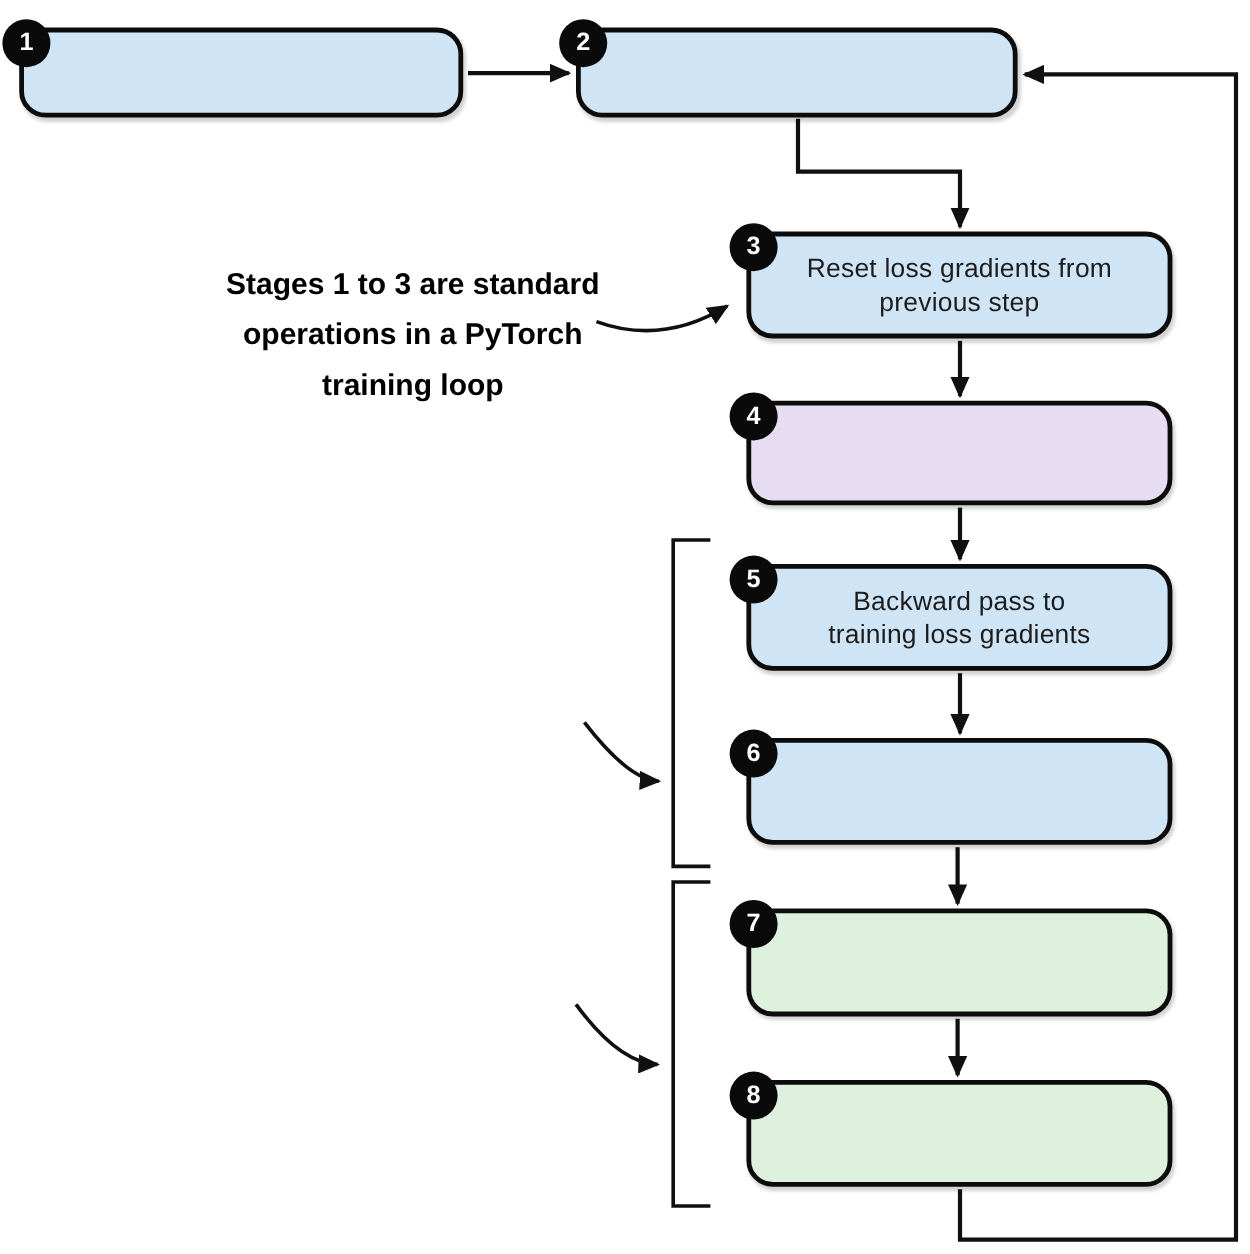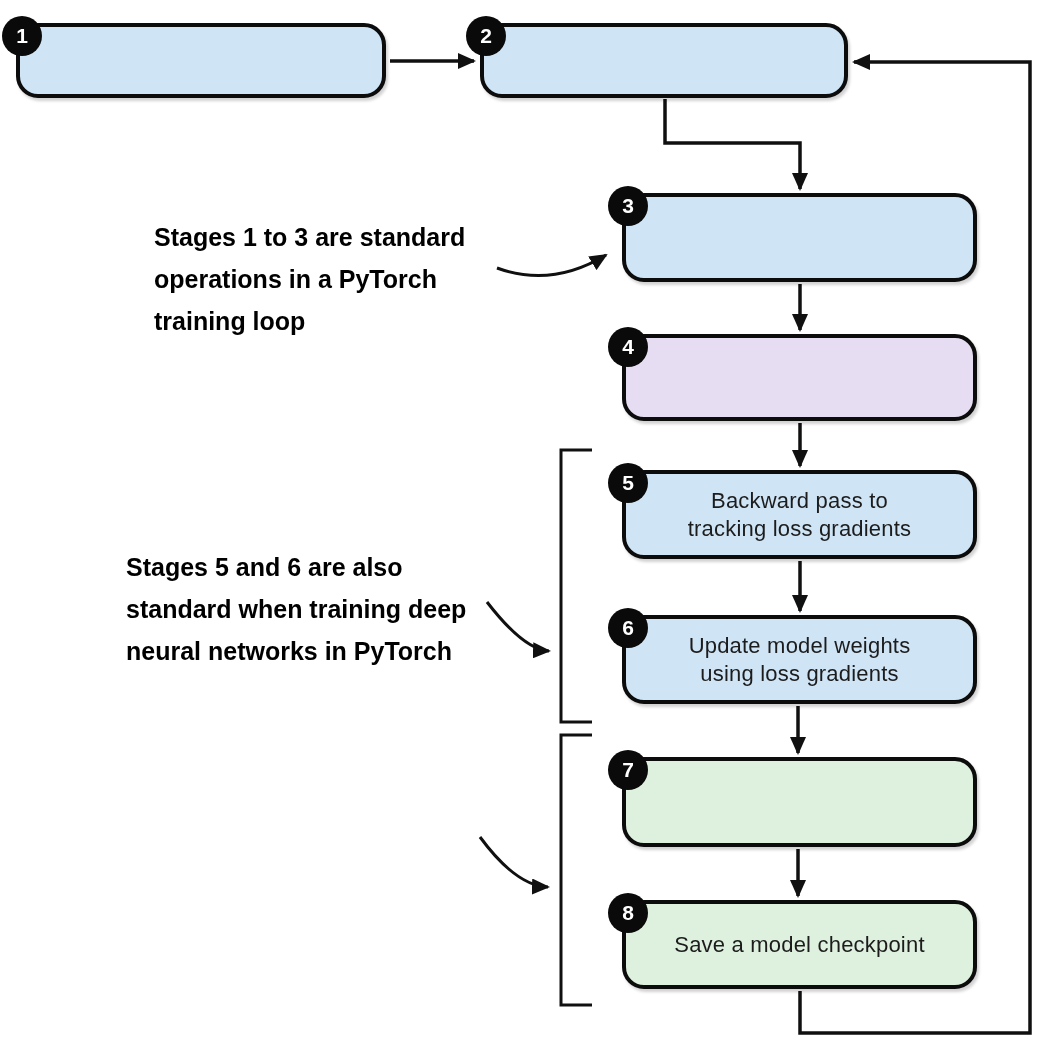--- a/index.html
+++ b/index.html
@@ -47,21 +47,21 @@
   .n3{left:622px; top:193px; width:355px; height:89px;}
   .n4{left:622px; top:334px; width:355px; height:87px;}
   .n5{left:622px; top:470px; width:355px; height:89px;}
   .n6{left:622px; top:615px; width:355px; height:89px;}
   .n7{left:622px; top:757px; width:355px; height:90px;}
   .n8{left:622px; top:900px; width:355px; height:89px;}
   
   .annot{
     position:absolute;
     width:380px;
-    text-align:left;
+    text-align:center;
     font-weight:bold;
     font-size:25px;
     line-height:42px;
     color:#000000;
     white-space:pre-line;
     z-index:2;
   }
   .a1{left:154px; top:216px;}
   .a2{left:126px; top:546px;}
   .a3{left:146px; top:769px;}
@@ -116,47 +116,43 @@
   <div class="fc-node n1" style="background: rgb(207, 228, 245);">
     <span class="fc-badge">1</span>
   </div>
 
   <div class="fc-node n2" style="background: rgb(207, 228, 245);">
     <span class="fc-badge">2</span>
   </div>
 
   <div class="fc-node n3" style="background: rgb(207, 228, 245);">
     <span class="fc-badge">3</span>
+    <span class="fc-label">Reset loss gradients from
+previous step</span>
   </div>
 
   <div class="fc-node n4" style="background: rgb(231, 221, 243);">
     <span class="fc-badge">4</span>
   </div>
 
   <div class="fc-node n5" style="background: rgb(207, 228, 245);">
     <span class="fc-badge">5</span>
     <span class="fc-label">Backward pass to
-tracking loss gradients</span>
+training loss gradients</span>
   </div>
 
   <div class="fc-node n6" style="background: rgb(207, 228, 245);">
     <span class="fc-badge">6</span>
-    <span class="fc-label">Update model weights
-using loss gradients</span>
   </div>
 
   <div class="fc-node n7" style="background: rgb(222, 240, 222);">
     <span class="fc-badge">7</span>
   </div>
 
   <div class="fc-node n8" style="background: rgb(222, 240, 222);">
     <span class="fc-badge">8</span>
-    <span class="fc-label">Save a model checkpoint</span>
   </div>
 
   <div class="annot a1">Stages 1 to 3 are standard
 operations in a PyTorch
 training loop</div>
-  <div class="annot a2">Stages 5 and 6 are also
-standard when training deep
-neural networks in PyTorch</div>
 
 </div>
 
 </body></html>

